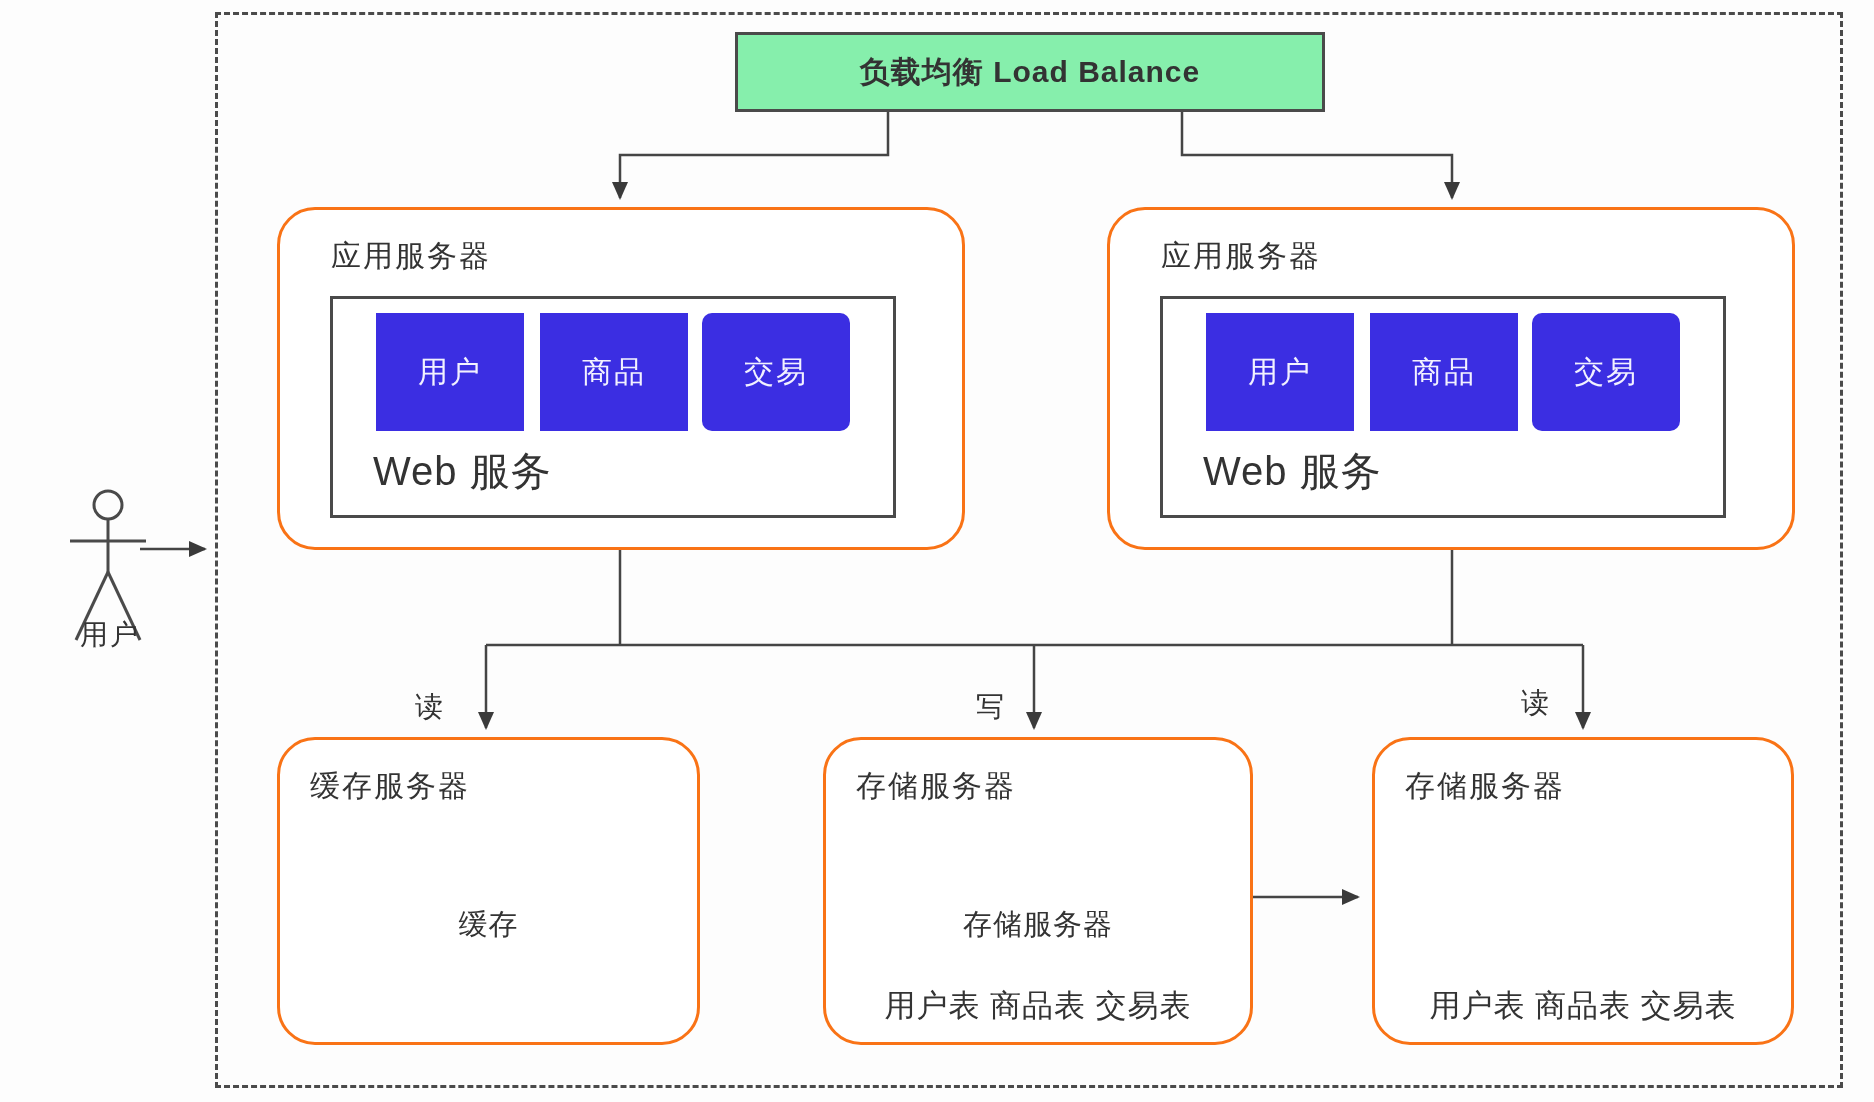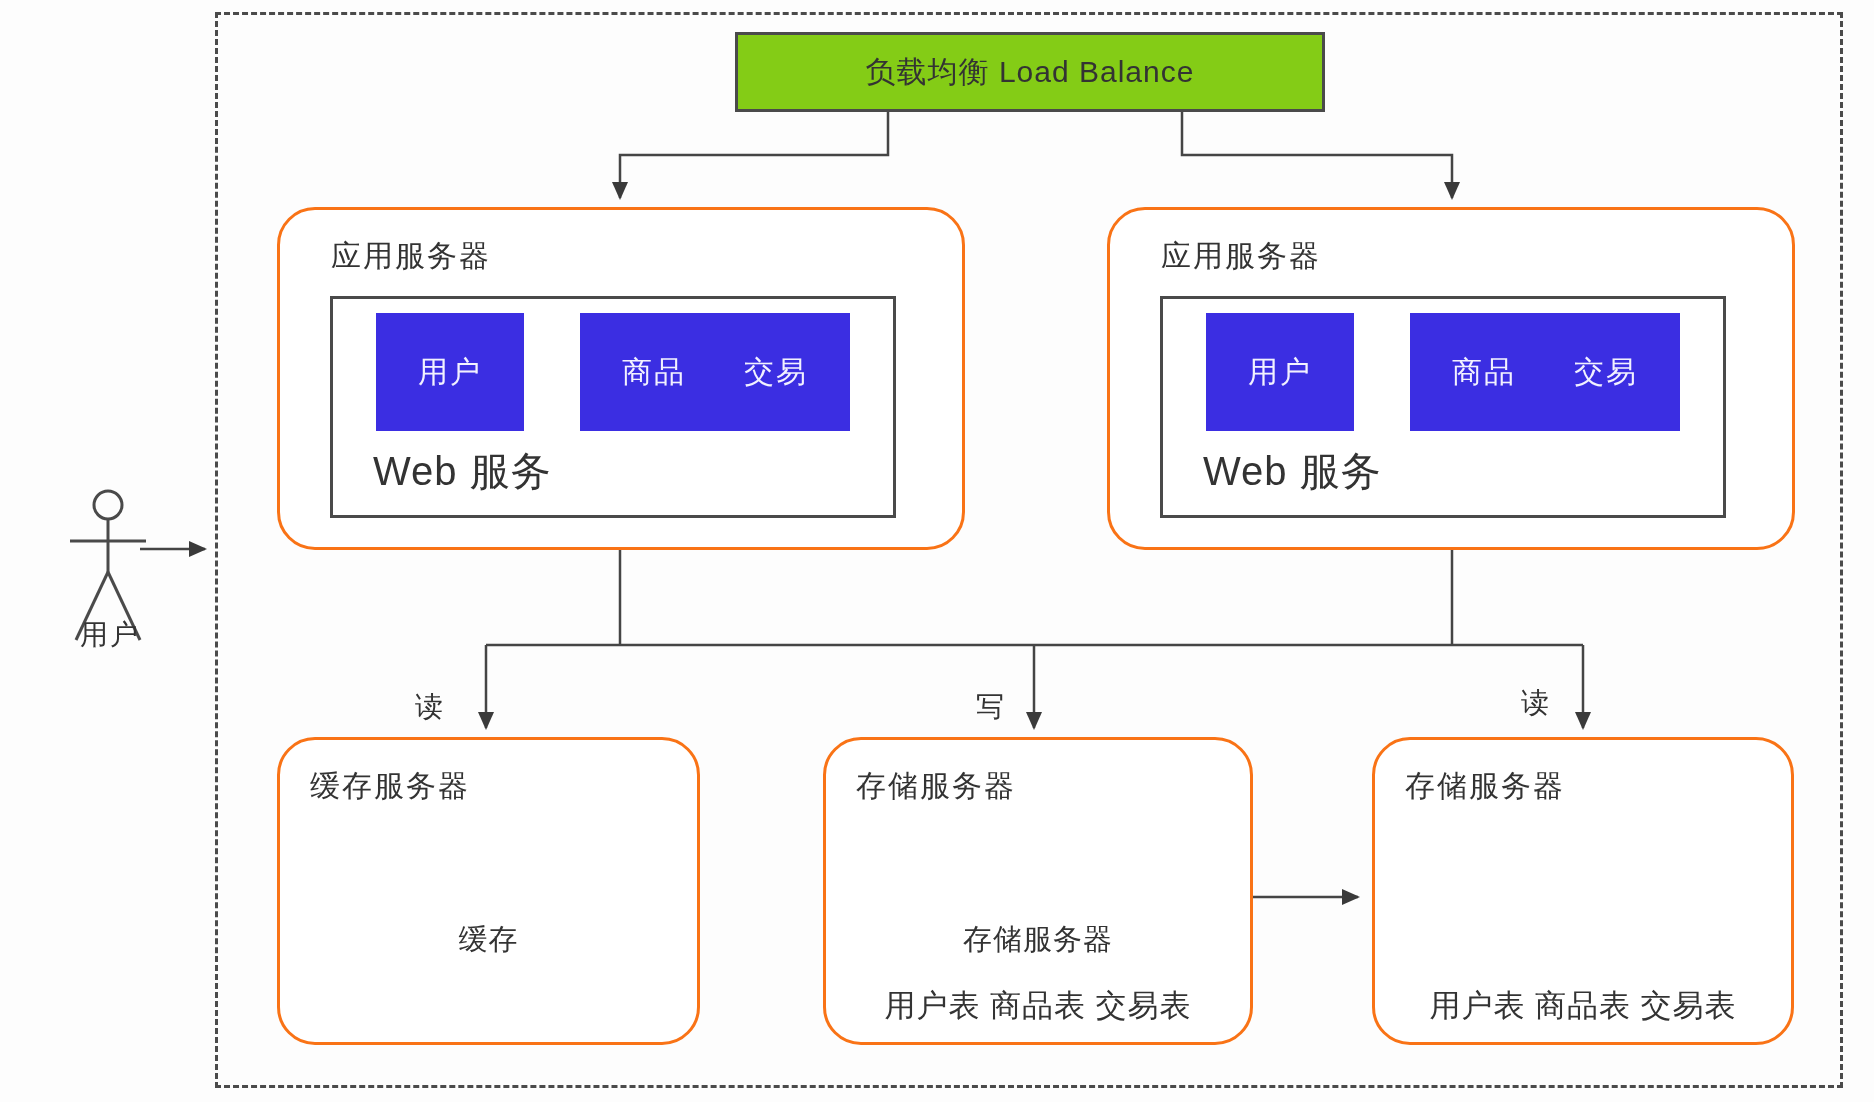--- a/index.html
+++ b/index.html
@@ -7,45 +7,45 @@
     position:relative;width:1874px;height:1102px;background:#fdfdfd;overflow:hidden;
     font-family:"Liberation Sans","DejaVu Sans",sans-serif;color:#333;
   }
   .dashed-border{
     position:absolute;left:215px;top:12px;width:1628px;height:1076px;
     border:3px dashed #4b4b4b;box-sizing:border-box;
   }
   .overlay{position:absolute;left:0;top:0;width:1874px;height:1102px;pointer-events:none;}
   .lb-box{
     position:absolute;left:735px;top:32px;width:590px;height:80px;box-sizing:border-box;
-    border:3px solid #4a4a4a;background:#84cc16;display:flex;align-items:center;justify-content:center;
-    font-size:30px;font-weight:400;letter-spacing:1px;
+    border:3px solid #4a4a4a;background:#86efac;display:flex;align-items:center;justify-content:center;
+    font-size:30px;font-weight:700;letter-spacing:1px;
   }
   .server-box{
     position:absolute;box-sizing:border-box;border:3px solid #f97316;border-radius:38px;background:#fff;
   }
   .box-title{
     position:absolute;left:51px;top:26px;font-size:30px;font-weight:500;letter-spacing:2px;white-space:nowrap;
   }
   .store-title{left:30px;}
   .inner-rect{
     position:absolute;left:50px;top:86px;width:566px;height:222px;box-sizing:border-box;
     border:3px solid #4a4a4a;background:#fff;
   }
   .module{
     position:absolute;top:14px;width:148px;height:118px;
     display:flex;align-items:center;justify-content:center;
     color:#f2f1ff;font-size:30px;font-weight:500;letter-spacing:2px;
   }
-  .m1{left:43px;} .m2{left:207px;margin-left:40px;} .m3{left:369px;}
+  .m1{left:43px;} .m2{left:207px;} .m3{left:369px;border-radius:10px;}
   .web-label{
     position:absolute;left:40px;bottom:16px;font-size:40px;font-weight:500;letter-spacing:1px;white-space:nowrap;
   }
   .cyl-label-local{
-    position:absolute;left:0;right:0;top:180px;text-align:center;
+    position:absolute;left:0;right:0;top:165px;text-align:center;
     font-size:29px;font-weight:500;letter-spacing:1px;
   }
   .data-label{
     position:absolute;left:0;right:0;top:245px;text-align:center;
     font-size:31px;font-weight:500;letter-spacing:1px;white-space:nowrap;
   }
   .edge-label{
     position:absolute;font-size:28px;font-weight:500;white-space:nowrap;
   }
   .sync-label{

